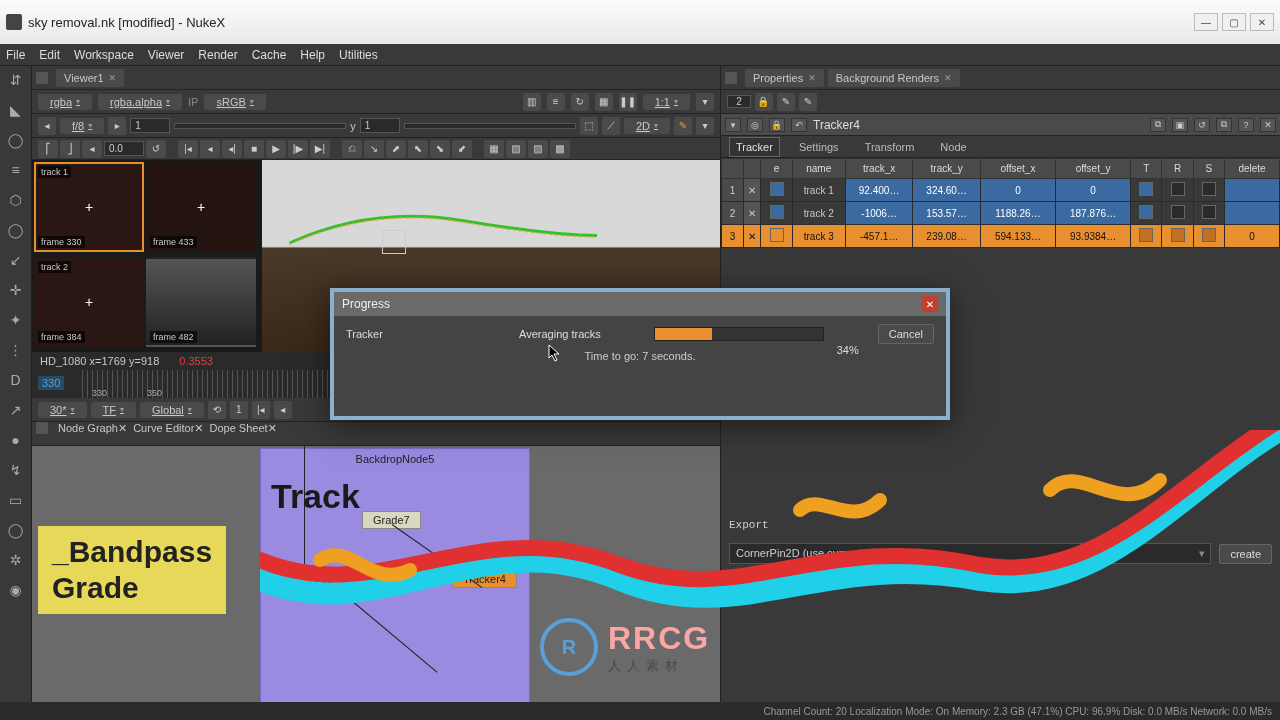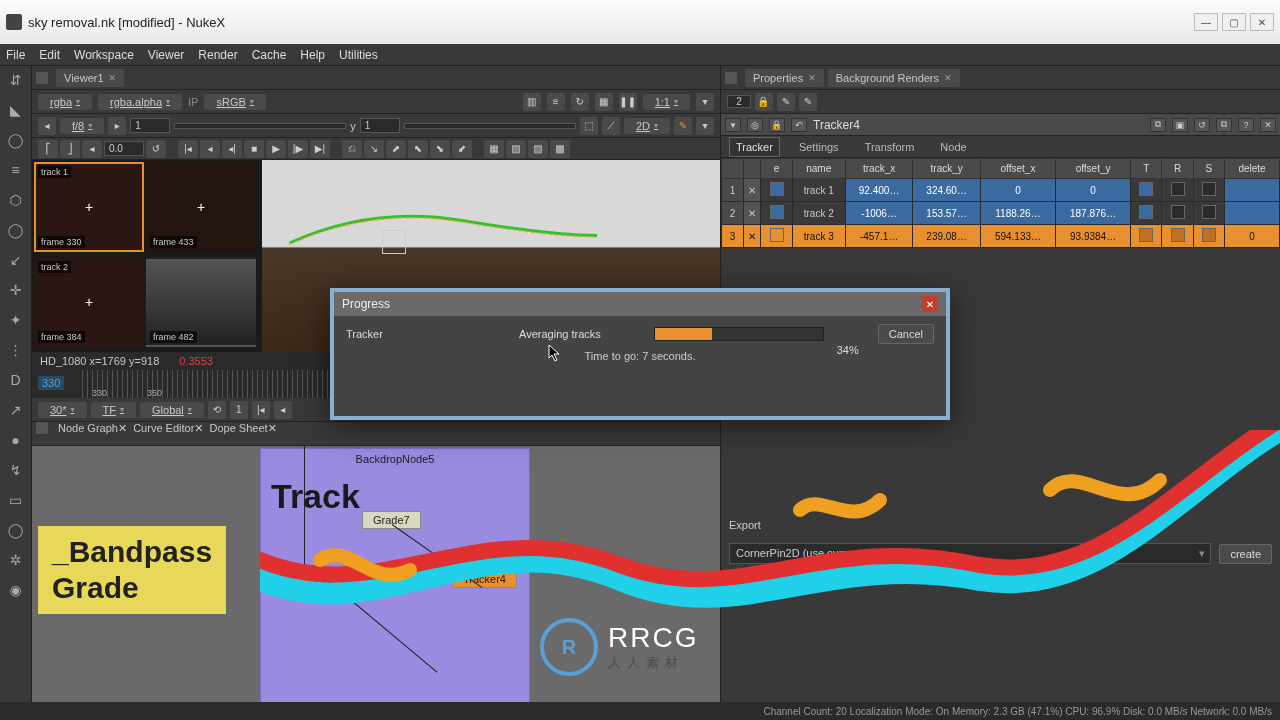--- a/index.html
+++ b/index.html
@@ -85,21 +85,21 @@
 .track-table tr.r3 td { background:#e89030; color:#111; }
 .track-table .chk { width:14px; height:14px; background:#2a2a2a; border:1px solid #666; display:inline-block; }
 .track-table .chk.on { background:#3a6aa0; }
 .track-table .del { background:#555; width:16px; }
 .track-table .row-num { background:#4a4a4a; width:22px; color:#ccc; }
 .err-b { background:#3a6aa0 !important; }
 
 .btn-row { display:flex; gap:6px; padding:6px 8px; }
 .gbtn { background:#4a4a4a; border:1px solid #666; padding:3px 10px; font-size:11px; color:#ddd; border-radius:2px; }
 .export-row { padding:6px 8px; display:flex; align-items:center; gap:8px; }
-.export-row .label { width:50px; color:#ccc; }
+.export-row .label { width:50px; color:#ccc;font-family:Liberation Mono, monospace; }
 .combo { flex:1; background:#2a2a2a; border:1px solid #555; padding:3px 6px; color:#ccc; font-size:11px; display:flex; }
 .combo::after { content:"▾"; margin-left:auto; color:#888; }
 
 
 .dialog { position:absolute; background:#5a5a5a; border:4px solid #8ab0d0; box-shadow:0 6px 30px rgba(0,0,0,.5); }
 .dialog .dlg-title { background:#6a6a6a; padding:4px 8px; font-size:12px; color:#eee; display:flex; align-items:center; }
 .dialog .dlg-title .dclose { margin-left:auto; width:16px; height:16px; background:#c04030; color:#fff; display:flex; align-items:center; justify-content:center; font-size:10px; }
 .dialog .dlg-body { padding:8px 12px; background:#444; min-height:100px; }
 .dlg-row { display:flex; align-items:center; gap:10px; margin-bottom:6px; font-size:11px; color:#ddd; }
 .dlg-row .dl-label { width:120px; }
@@ -468,20 +468,20 @@
 
 <svg class="swirl" style="left:260px;top:430px;width:1020px;height:280px" viewBox="0 0 1020 280" preserveAspectRatio="none">
   <path d="M0,150 C120,200 220,90 360,150 C480,200 560,120 720,150 C840,170 920,60 1020,0" stroke="#20d0e8" stroke-width="22" fill="none" stroke-linecap="round"></path>
   <path d="M0,130 C120,180 220,80 360,135 C480,180 560,100 720,135 C840,155 920,50 1020,-10" stroke="#e03030" stroke-width="16" fill="none" stroke-linecap="round"></path>
   <path d="M60,130 C90,110 110,160 150,140 M540,80 C560,60 590,100 620,70 M790,60 C820,30 860,90 900,50" stroke="#f0a020" stroke-width="14" fill="none" stroke-linecap="round"></path>
 </svg>
 
 <div style="position:absolute;left:540px;top:618px;display:flex;align-items:center;gap:10px">
   <div style="width:58px;height:58px;border:4px solid #5aa0d8;border-radius:50%;display:flex;align-items:center;justify-content:center;color:#5aa0d8;font-weight:bold;font-size:20px">R</div>
   <div>
-    <div style="font-size:28px;font-weight:normal;color:#ffffff;letter-spacing:2px">RRCG</div>
+    <div style="font-size:32px;font-weight:bold;color:#fca5a5;letter-spacing:2px">RRCG</div>
     <div style="font-size:13px;color:#4a4a4a;letter-spacing:6px">人人素材</div>
   </div>
 </div>
 
 <div class="statusbar">
   <span>Channel Count: 20 Localization Mode: On Memory: 2.3 GB (47.1%) CPU: 96.9% Disk: 0.0 MB/s Network: 0.0 MB/s</span>
 </div>
 
 </body></html>

